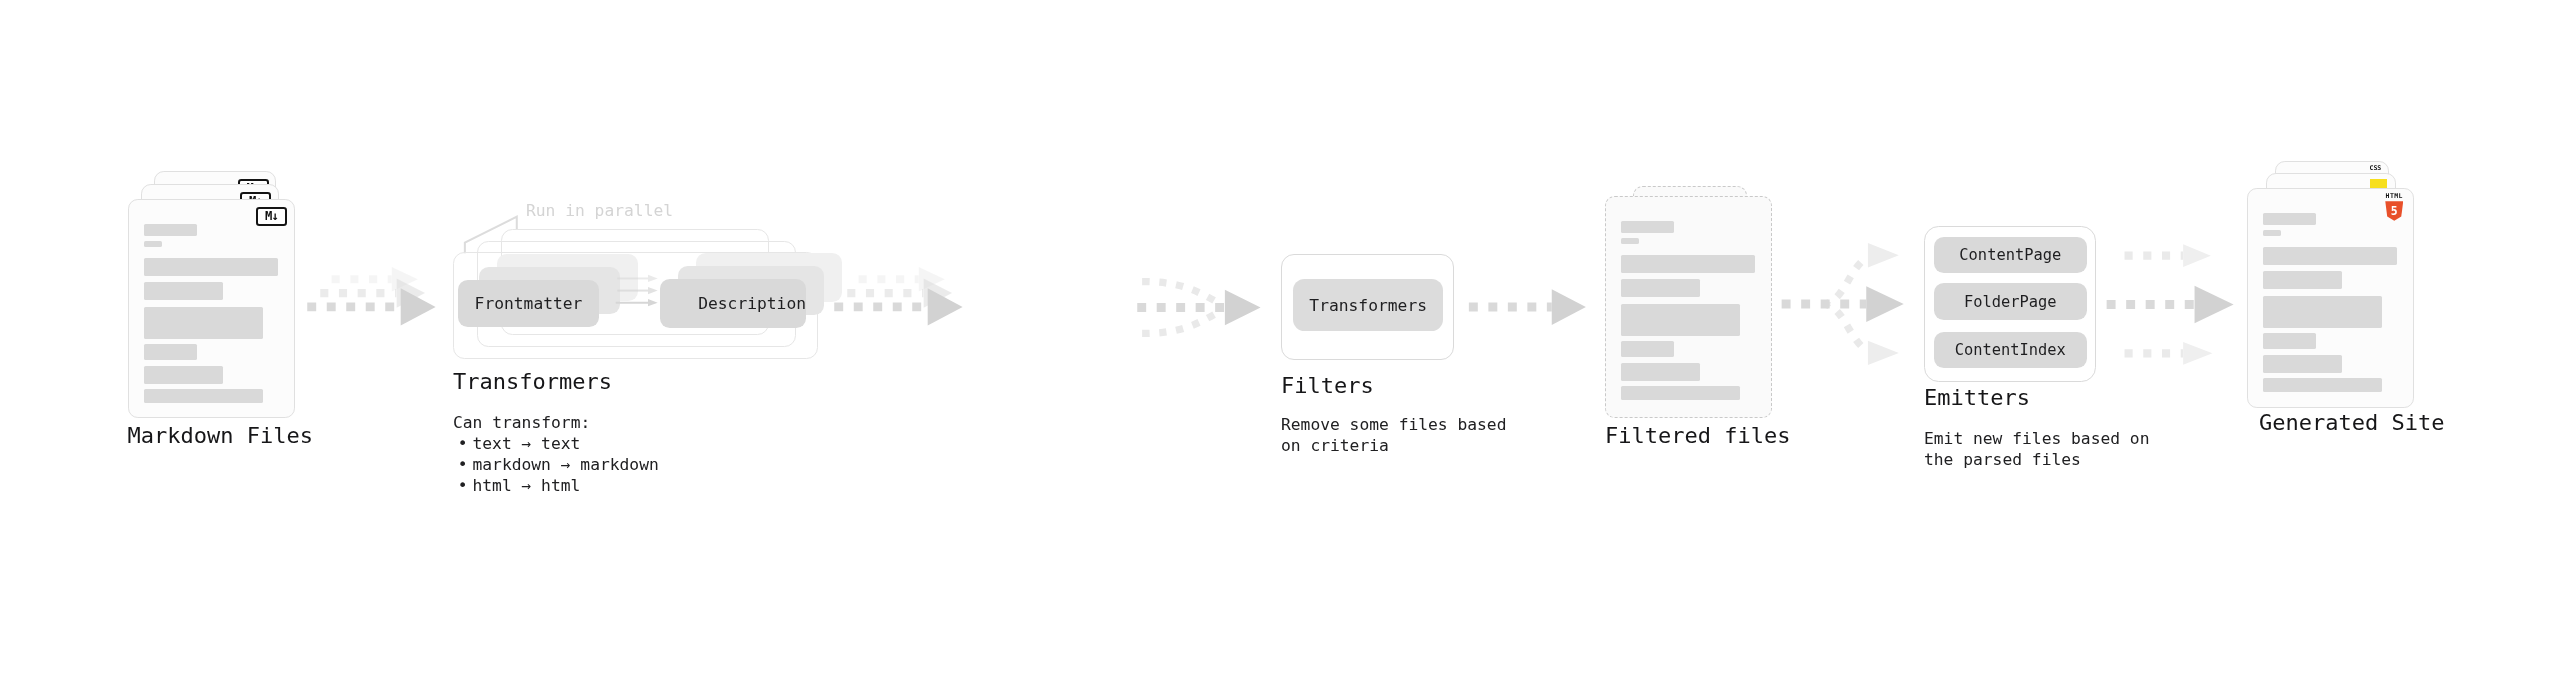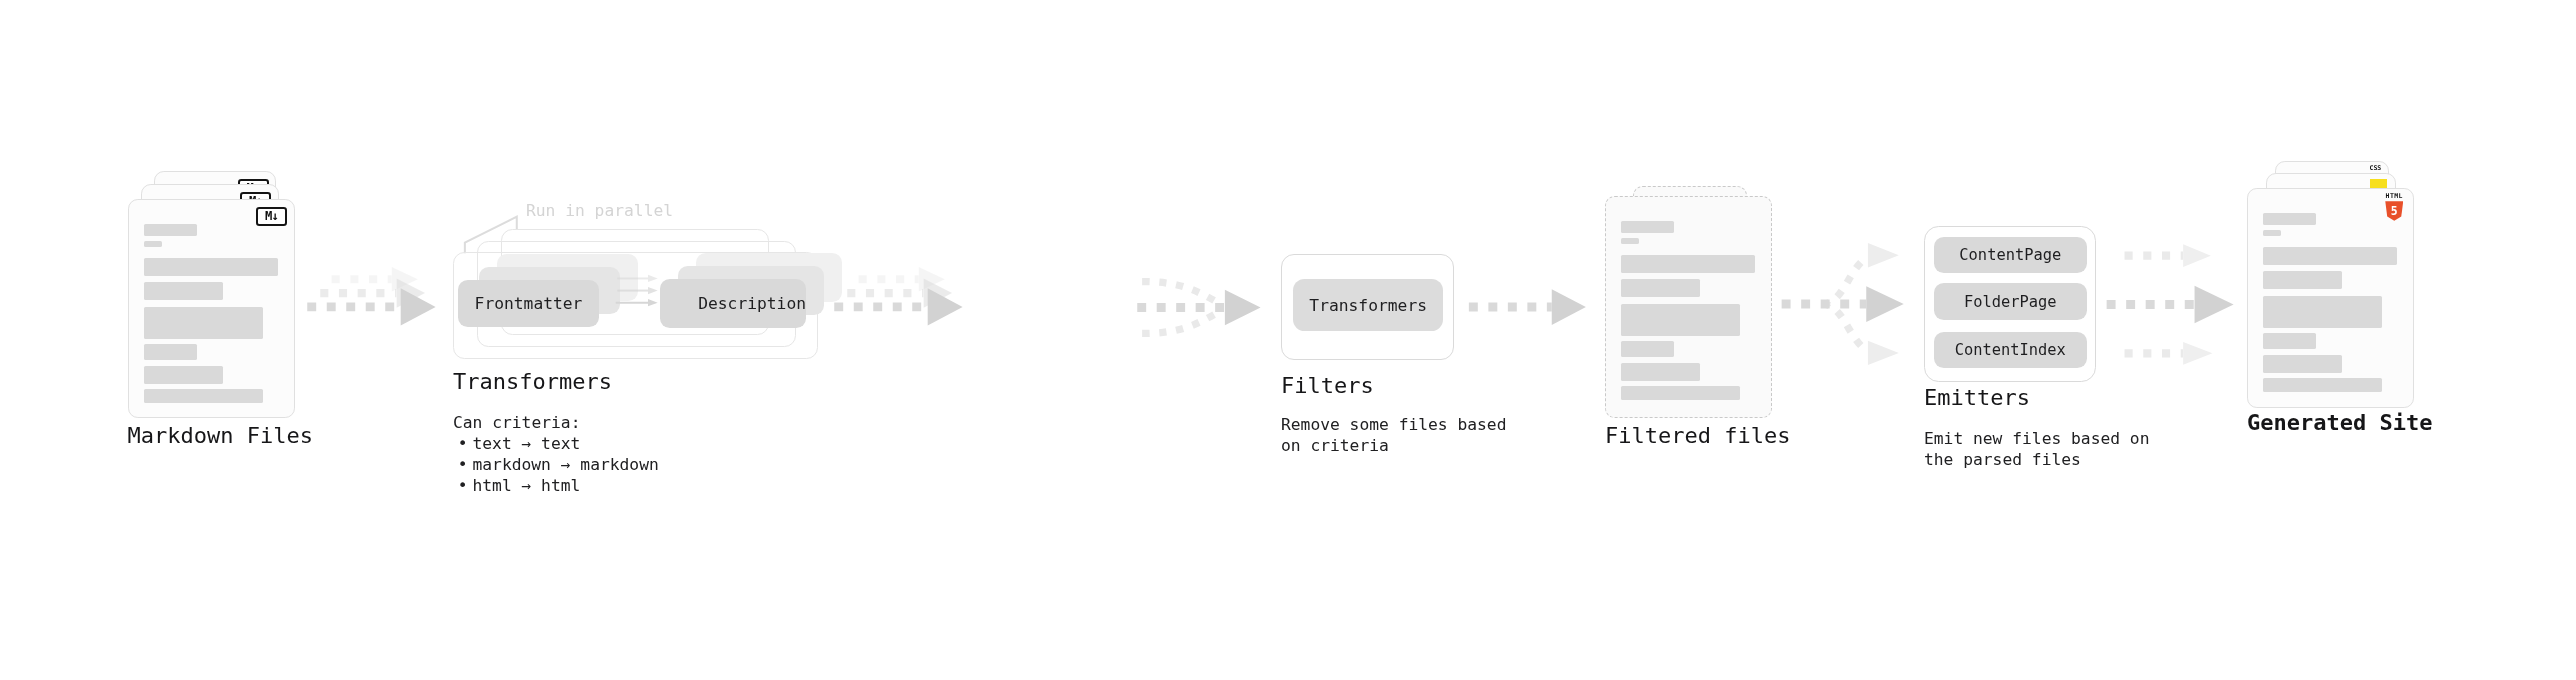--- a/index.html
+++ b/index.html
@@ -134,21 +134,21 @@
     </svg>
 
     <div class="pill sh2" style="left:243px;top:54px;width:146px;height:49px;"></div>
     <div class="pill sh1" style="left:225px;top:67px;width:146px;height:49px;"></div>
     <div class="pill" style="left:207px;top:80px;width:146px;height:49px;justify-content:flex-end;">
       <span>Description</span>
     </div>
 
     <div class="label abs" style="left:0px;top:170px;">Transformers</div>
     <div class="sub abs" style="left:0px;top:213px;">
-      <div>Can criteria:</div>
+      <div>Can transform:</div>
       <div class="bullet-line">
         <span class="bullet-mark">•</span>
         <span>text → text</span>
       </div>
       <div class="bullet-line">
         <span class="bullet-mark">•</span>
         <span>markdown → markdown</span>
       </div>
       <div class="bullet-line">
         <span class="bullet-mark">•</span>
@@ -277,17 +277,17 @@
         <i style="width:53px;height:12.2px;margin-bottom:5.7px"></i>
         <i style="width:18px;height:5.7px;margin-bottom:10.6px"></i>
         <i style="width:134px;height:18px;margin-bottom:6.5px"></i>
         <i style="width:79px;height:18px;margin-bottom:6.5px"></i>
         <i style="width:119px;height:32px;margin-bottom:4.9px"></i>
         <i style="width:53px;height:16.3px;margin-bottom:5.7px"></i>
         <i style="width:79px;height:18px;margin-bottom:4.9px"></i>
         <i style="width:119px;height:14.6px"></i>
       </div>
     </div>
-    <div class="label abs" style="left:0px;top:263px;font-weight:bold;">Generated Site</div>
+    <div class="label abs" style="left:12px;top:263px;">Generated Site</div>
   </div>
 
 </div>
 
 
 </body></html>

